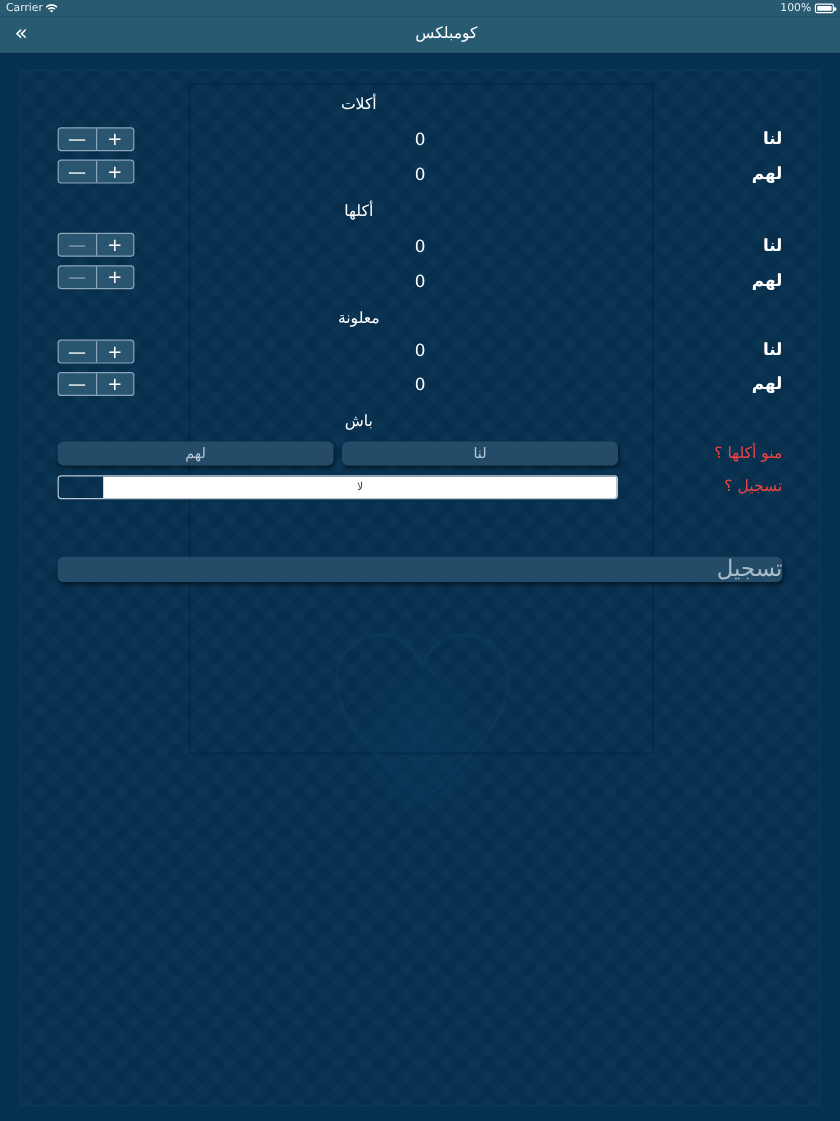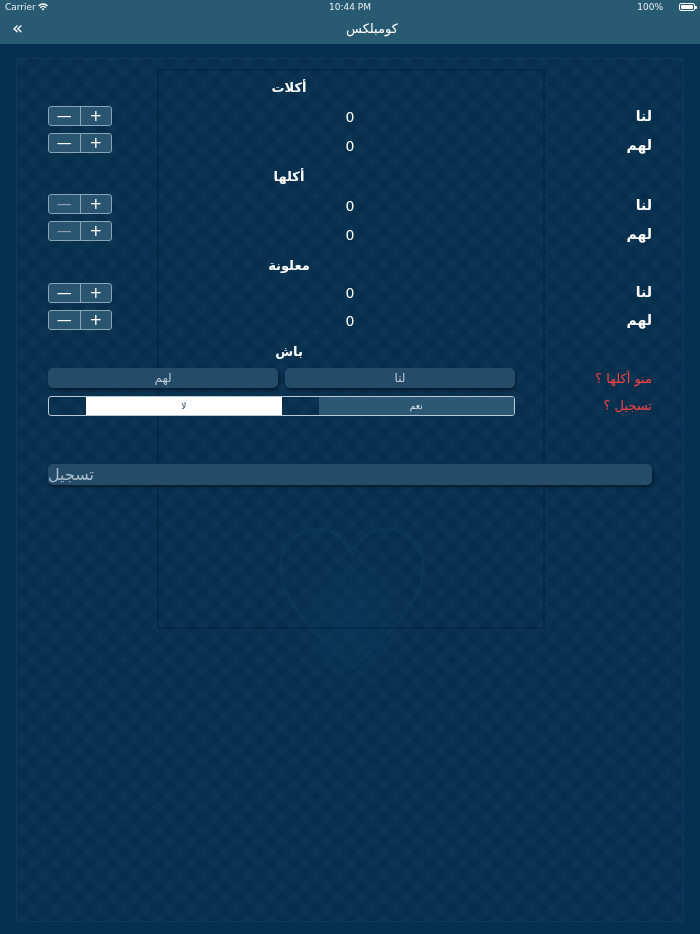--- a/index.html
+++ b/index.html
@@ -9,42 +9,42 @@
     background: #06304f;
     color: #ffffff;
     position: relative;
   }
   .statusbar {
     position: absolute; left: 0; top: 0; width: 700px; height: 14px;
     background: #285a72; font-size: 9px; color: #e6eef3;
   }
   .statusbar .carrier { position: absolute; left: 5px; top: 2px; display: flex; align-items: center; gap: 2px; }
   .statusbar .time { position: absolute; left: 0; right: 0; top: 2px; text-align: center; }
-  .statusbar .battery { position: absolute; right: 5px; top: 2px; display: flex; align-items: center; gap: 16px; }
+  .statusbar .battery { position: absolute; right: 5px; top: 2px; display: flex; align-items: center; gap: 3px; }
   .batt-shape { width: 16px; height: 8px; border: 1px solid #fff; border-radius: 2px; padding: 1px; position: relative; }
   .batt-shape::after { content: ""; position: absolute; right: -3px; top: 2px; width: 2px; height: 3px; background: #fff; border-radius: 0 1px 1px 0; }
   .batt-fill { width: 100%; height: 100%; background: #fff; border-radius: 1px; }
   .navbar {
     position: absolute; left: 0; top: 14px; width: 700px; height: 30px;
     background: #285a72;
   }
   .navbar .back { position: absolute; left: 12px; top: 4px; font-size: 18px; color: #fff; cursor: pointer; line-height: 20px; letter-spacing: -4px; }
   .navbar .title { position: absolute; left: 0; right: 0; top: 7px; text-align: center; font-size: 13px; padding-left: 44px; }
   .bg {
     position: absolute; left: 16px; top: 58px; width: 668px; height: 864px;
     border: 1px solid #0a3a5c;
     background:
       radial-gradient(ellipse 90px 110px at 334px 560px, rgba(10,60,95,0.55), rgba(0,0,0,0) 70%),
       repeating-linear-gradient(45deg, rgba(255,255,255,0.012) 0 8px, rgba(0,0,0,0.02) 8px 16px),
       repeating-linear-gradient(-45deg, rgba(255,255,255,0.012) 0 8px, rgba(0,0,0,0.02) 8px 16px);
   }
   .bg .inner { position: absolute; left: 140px; top: 10px; width: 388px; height: 560px; border: 2px solid rgba(0,30,55,0.35); }
   .section-title {
-    position: absolute; left: 8px; width: 562px; text-align: center;
-    font-size: 13px; font-weight: bold;
+    position: absolute; left: 18px; width: 562px; text-align: center;
+    font-size: 13px; font-weight: normal;
   }
   .row-label { position: absolute; right: 48px; font-size: 14px; font-weight: bold; text-align: right; }
   .row-value { position: absolute; left: 330px; width: 40px; text-align: center; font-size: 14px; }
   .stepper {
     position: absolute; left: 48px; width: 64px; height: 20px;
     border: 1px solid #8aa4b8; border-radius: 3px; background: #2a5570;
     display: flex;
   }
   .stepper .btn { flex: 1; display: flex; align-items: center; justify-content: center; font-size: 15px; color: #fff; cursor: pointer; line-height: 1; }
   .stepper .btn.minus { border-right: 1px solid #8aa4b8; }
@@ -58,36 +58,35 @@
   .segmented {
     position: absolute; left: 48px; top: 396px; width: 467px; height: 20px;
     border: 1px solid #b8c8d4; border-radius: 3px; display: flex; overflow: hidden;
   }
   .segmented .seg { flex: 1; font-size: 9px; text-align: center; line-height: 18px; cursor: pointer; margin-left: 37px; }
   .segmented .seg.selected { background: #ffffff; color: #2a4a62; }
   .segmented .seg.unselected { background: #2c5874; color: #dfe8ee; }
   .submit-btn {
     position: absolute; left: 48px; top: 464px; width: 604px; height: 21px;
     background: #244c68; border-radius: 5px; box-shadow: 1px 2px 3px rgba(0,0,0,0.45);
-    text-align: left; line-height: 21px; font-size: 16px; color: #a9bccb; cursor: pointer;
+    text-align: right; line-height: 21px; font-size: 19px; color: #a9bccb; cursor: pointer;
   }
 </style>
 </head>
 <body>
 
 <div class="statusbar">
   <div class="carrier">
     <span>Carrier</span>
     <svg width="10" height="8" viewBox="0 0 10 8">
       <path d="M5 7.5 L3.6 6 A2 2 0 0 1 6.4 6 Z" fill="#fff"></path>
       <path d="M1.8 4.2 A4.5 4.5 0 0 1 8.2 4.2 L7.2 5.2 A3 3 0 0 0 2.8 5.2 Z" fill="#fff"></path>
       <path d="M0 2.4 A7 7 0 0 1 10 2.4 L9 3.4 A5.6 5.6 0 0 0 1 3.4 Z" fill="#fff"></path>
     </svg>
   </div>
-  <div class="time">10:44 PM</div>
   <div class="battery">
     <span>100%</span>
     <div class="batt-shape">
         <div class="batt-fill"></div>
       </div>
   </div>
 </div>
 
 <div class="navbar">
   <div class="back">
@@ -170,16 +169,15 @@
 </div>
 
 <div class="section-title" style="top:344px">باش</div>
 <div class="label-q" style="top:371px">منو أكلها ؟</div>
 <div class="choice-btn" style="left:285px;top:368px;width:230px">لنا</div>
 <div class="choice-btn" style="left:48px;top:368px;width:230px">لهم</div>
 
 <div class="label-q" style="top:398px">تسجيل ؟</div>
 <div class="segmented">
   <div class="seg selected">لا</div>
-  <div class="seg unselected">نعم</div>
 </div>
 
 <div class="submit-btn">تسجيل</div>
 
 </body></html>

